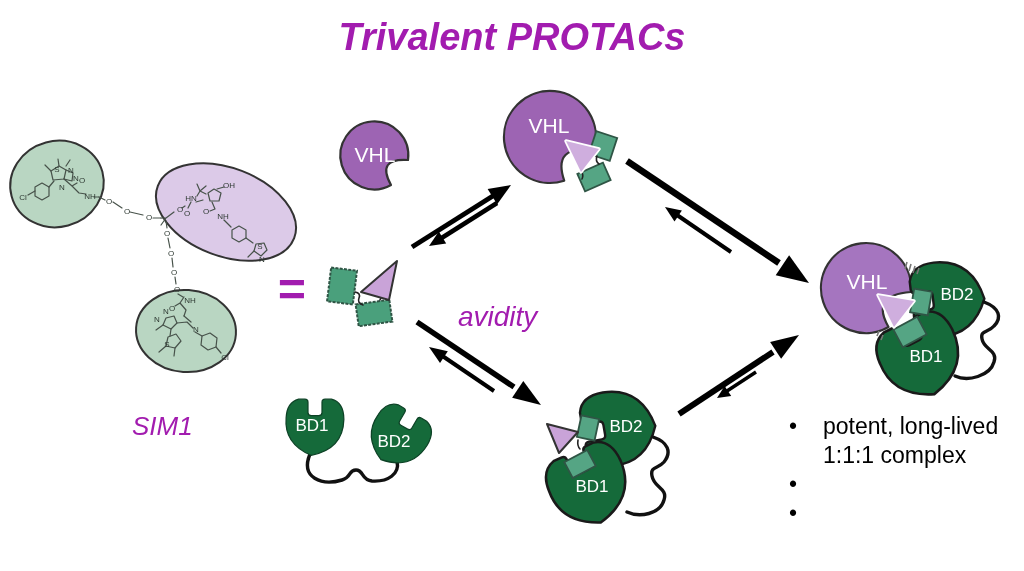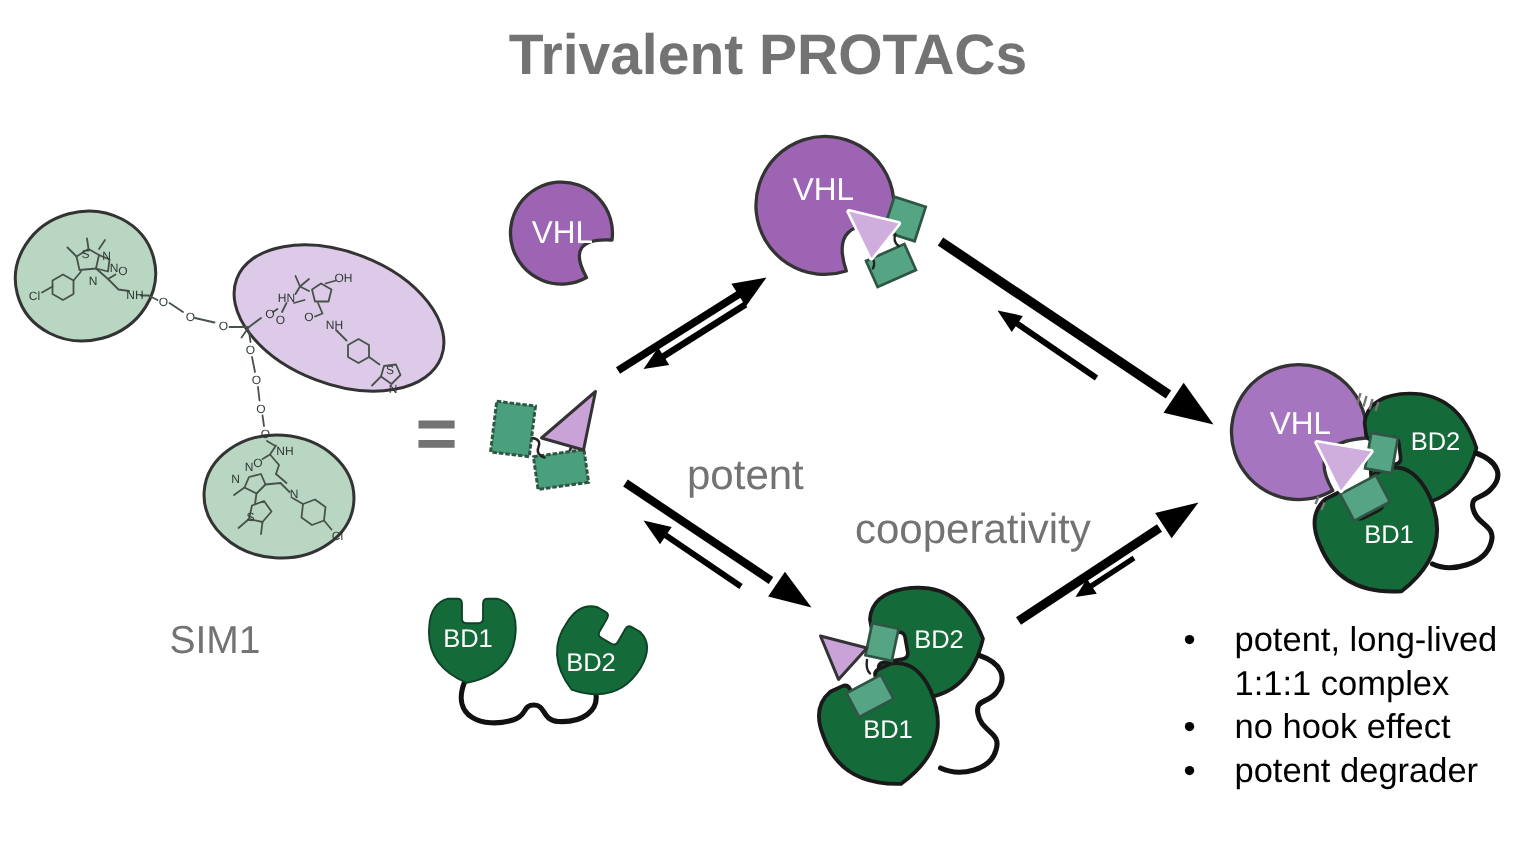--- a/index.html
+++ b/index.html
@@ -1,21 +1,21 @@
 <!DOCTYPE html>
 <html><head>
 <meta charset="utf-8">
 <style>
   html,body{margin:0;padding:0;background:#fff;}
   .stage{position:relative;width:1024px;height:571px;background:#ffffff;
          font-family:"Liberation Sans",sans-serif;overflow:hidden;}
-  .txt{position:absolute;color:#737373;white-space:nowrap;}
+  .txt{position:absolute;color:#a21caf;white-space:nowrap;font-style:italic;}
   .title{top:16px;left:0;width:1024px;text-align:center;font-size:38px;font-weight:bold;letter-spacing:0px;}
   .equals{left:277px;top:262px;font-size:48px;font-weight:bold;}
-  .sim1{left:113px;top:411px;font-size:26px;}
+  .sim1{left:132px;top:411px;font-size:26px;}
   .brd2{left:318px;top:501px;font-size:29px;}
   .avidity{left:458px;top:301px;font-size:28px;}
   .coop{left:570px;top:337px;font-size:28px;}
   .outcomes{position:absolute;left:781px;top:412px;font-size:23px;line-height:29px;color:#000;}
   .outcome-row{display:flex;align-items:flex-start;}
   .outcome-row .b{width:34px;text-align:left;padding-left:8px;}
   .outcome-row .t{width:200px;white-space:normal;}
   svg{position:absolute;left:0;top:0;}
   .pale-green{fill:#b9d6c2;stroke:#333;stroke-width:2;}
   .pale-purple{fill:#dccae8;stroke:#333;stroke-width:2;}
@@ -222,31 +222,28 @@
       <line class="shaft" x1="679" y1="414" x2="773" y2="352" stroke-width="6"></line>
       <polygon class="head" points="799,335 781.1,358.8 770.1,342.0"></polygon>
       <line class="shaft" x1="756" y1="372" x2="727" y2="391" stroke-width="3.5"></line>
       <polygon class="head" points="717,398 724.6,385.9 731.2,395.9"></polygon>
     </g>
   </svg>
 
   <div class="txt title">Trivalent PROTACs</div>
   <div class="txt equals">=</div>
   <div class="txt sim1">SIM1</div>
-  <div class="txt avidity">potent</div>
-  <div class="txt coop">cooperativity</div>
+  <div class="txt avidity">avidity</div>
 
   <div class="outcomes">
     <div class="outcome-row">
       <span class="b">•</span>
       <span class="t">potent, long-lived 1:1:1 complex</span>
     </div>
     <div class="outcome-row">
       <span class="b">•</span>
-      <span class="t">no hook effect</span>
     </div>
     <div class="outcome-row">
       <span class="b">•</span>
-      <span class="t">potent degrader</span>
     </div>
   </div>
 
 </div>
 
 </body></html>

